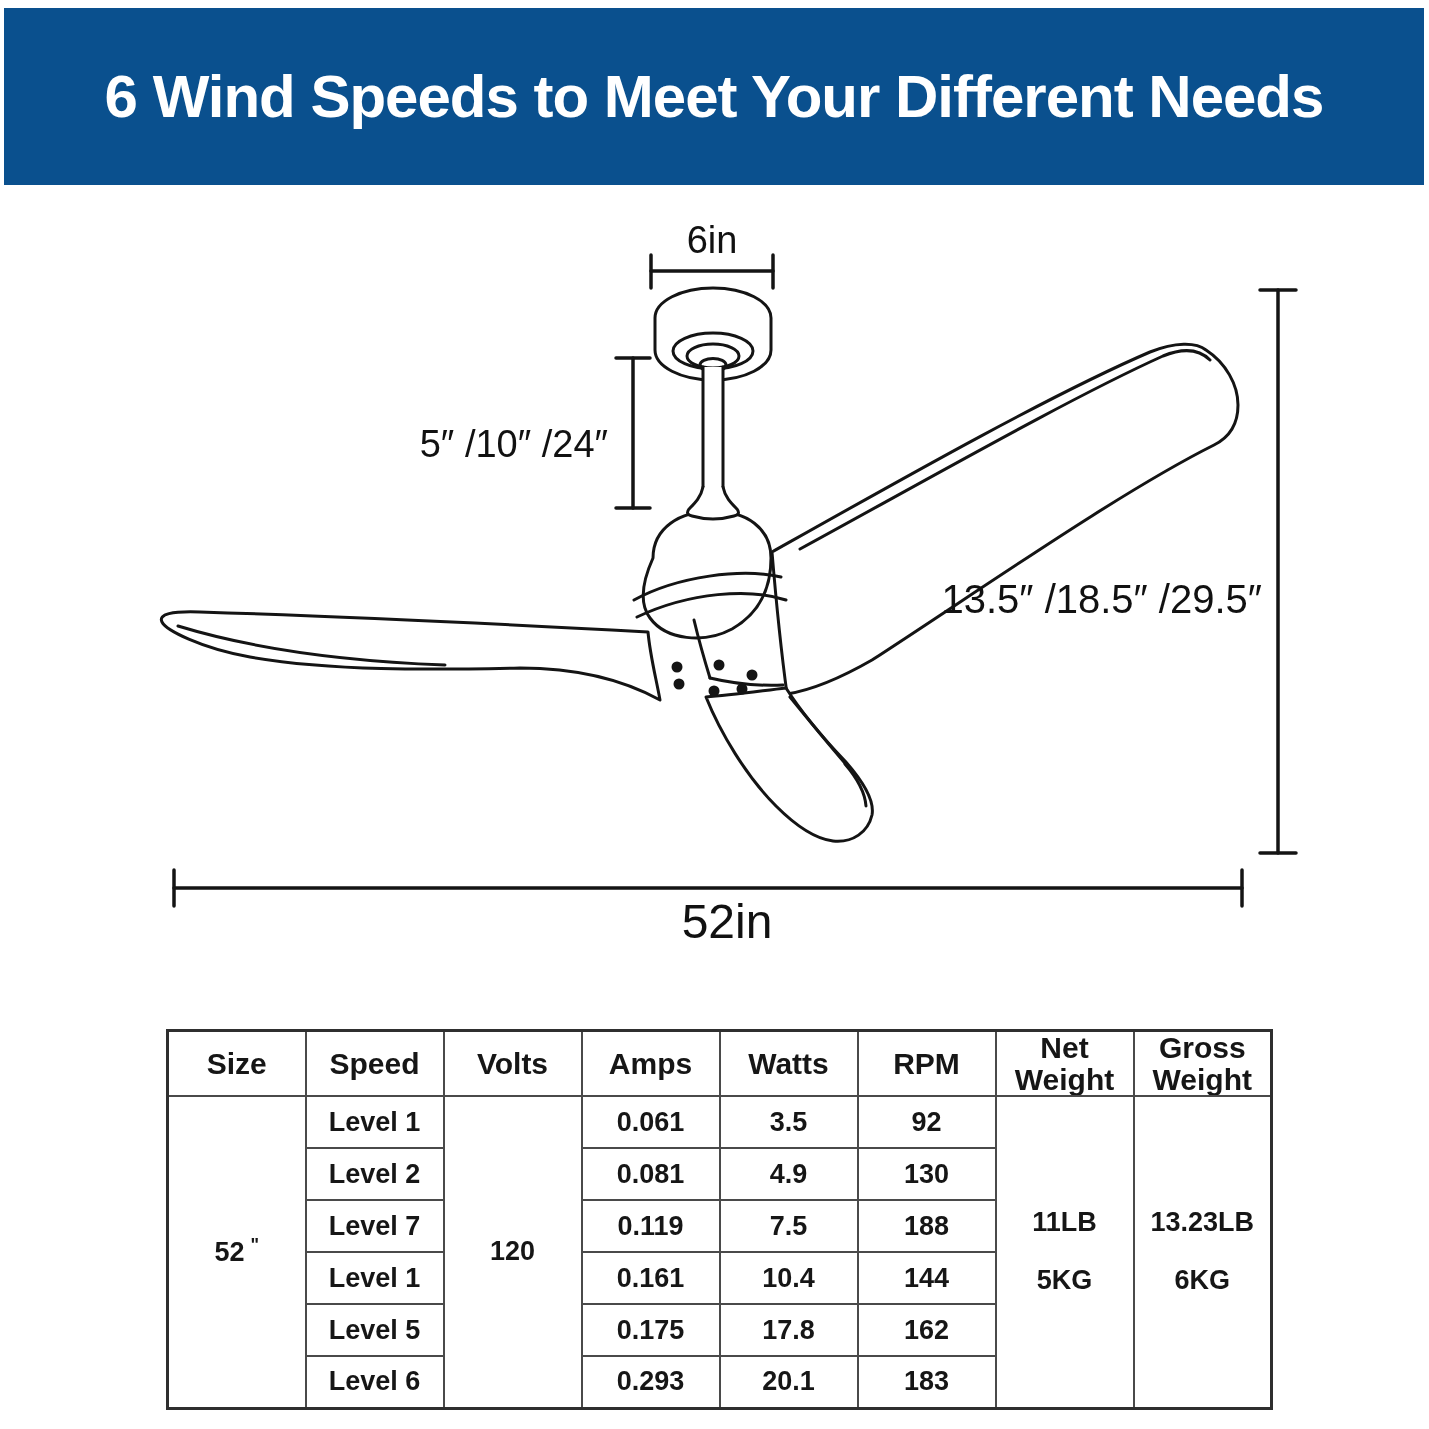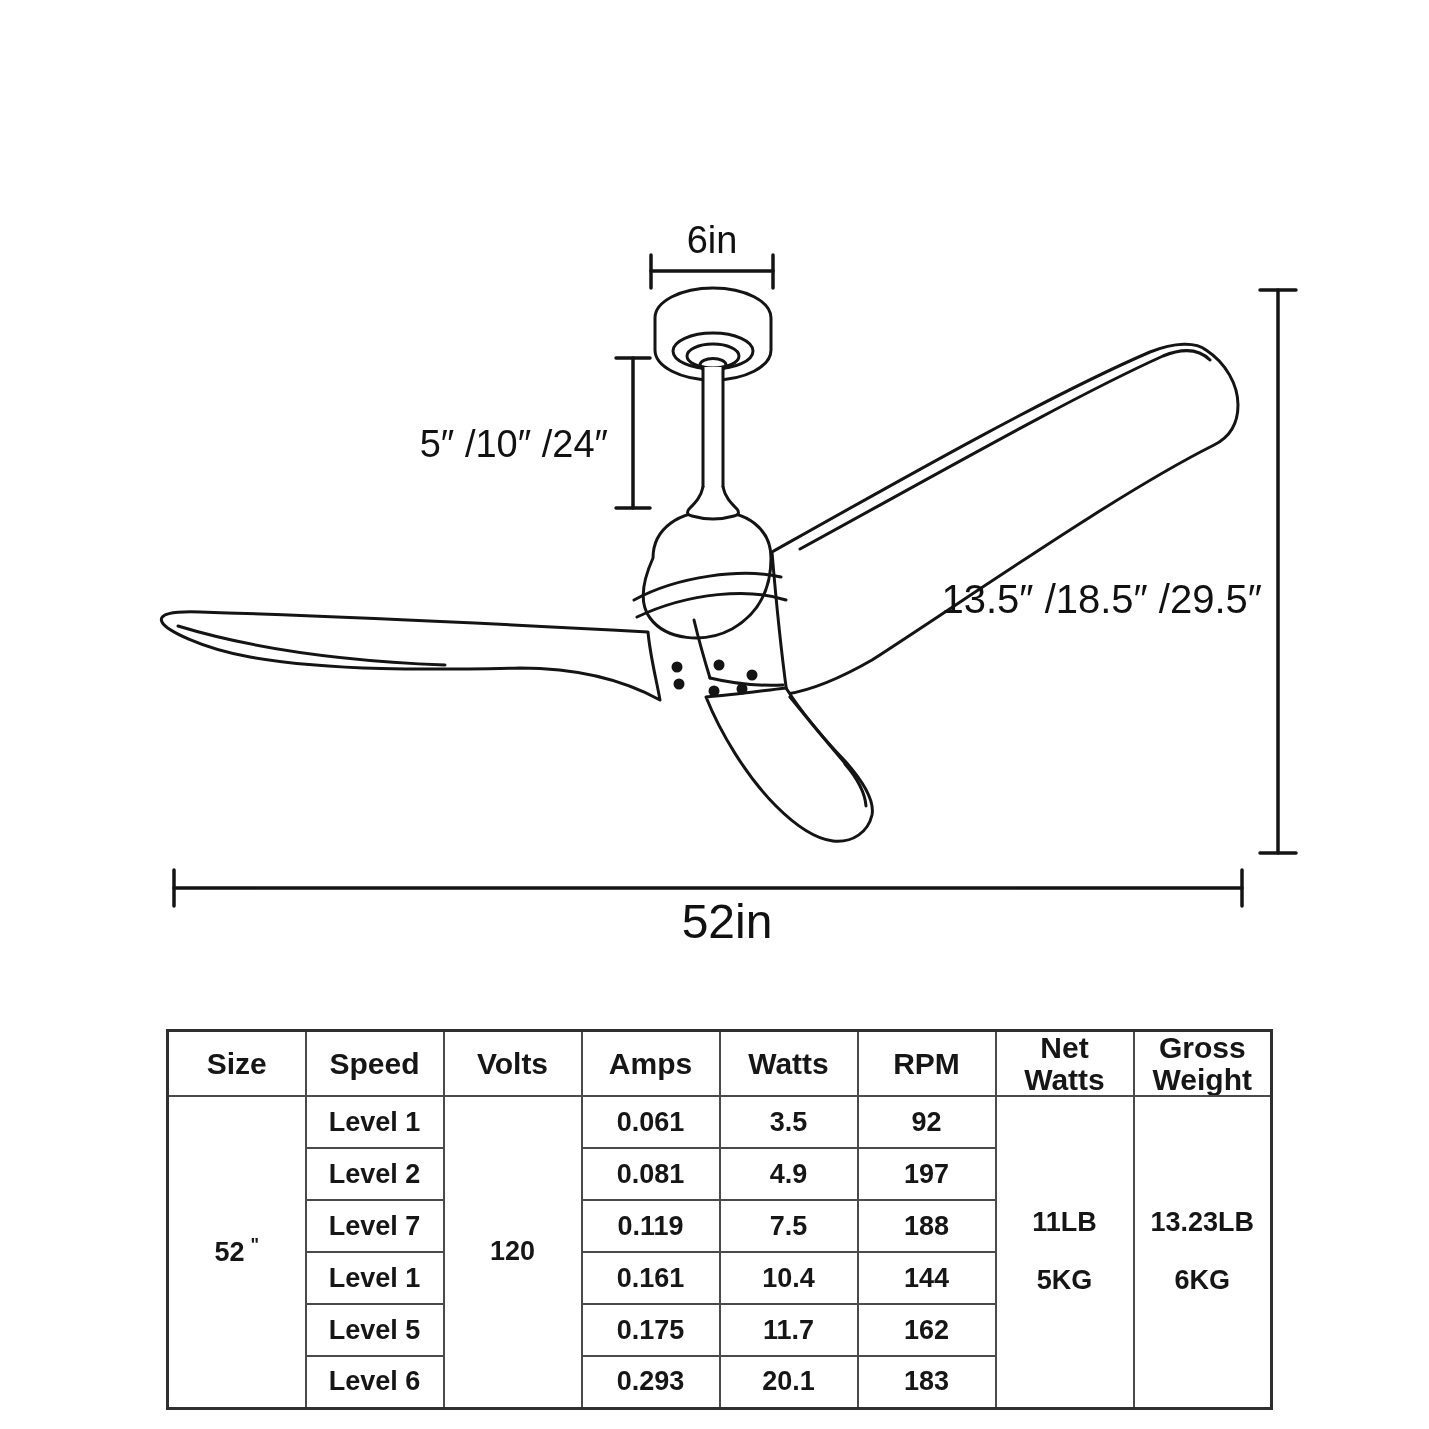--- a/index.html
+++ b/index.html
@@ -37,20 +37,23 @@
   .spec-table td{font-size:27px;font-weight:bold;}
   .unit-sup{vertical-align:super;font-size:18px;margin-left:6px;}
   .wline{display:block;}
   .wline.first{margin-bottom:27px;}
 </style>
 </head>
 <body>
 
 <div class="canvas">
 
+  <div class="banner">
+    <div class="banner-title">6 Wind Speeds to Meet Your Different Needs</div>
+  </div>
 
   <svg class="fan-svg" viewBox="0 0 1429 1429" xmlns="http://www.w3.org/2000/svg" fill="none" stroke="#141414" stroke-width="3" stroke-linecap="round" stroke-linejoin="round">
 
     <g>
       <path fill="#ffffff" d="M772,552
         C900,480 1050,395 1150,352
         C1175,342 1196,342 1206,350
         C1226,363 1238,385 1238,405
         C1238,426 1228,438 1214,445
         C1120,492 980,590 872,660
@@ -167,21 +170,21 @@
         <col style="width:12.5%">
     </colgroup>
     <thead>
       <tr>
         <th>Size</th>
         <th>Speed</th>
         <th>Volts</th>
         <th>Amps</th>
         <th>Watts</th>
         <th>RPM</th>
-        <th>Net Watts</th>
+        <th>Net Weight</th>
         <th>Gross Weight</th>
       </tr>
     </thead>
     <tbody>
       <tr>
         <td rowspan="6"><span>52</span><span class="unit-sup">"</span></td>
         <td>Level 1</td>
         <td rowspan="6">120</td>
         <td>0.061</td>
         <td>3.5</td>
@@ -192,38 +195,38 @@
         </td>
         <td rowspan="6">
           <span class="wline first">13.23LB</span>
           <span class="wline">6KG</span>
         </td>
       </tr>
       <tr>
         <td>Level 2</td>
         <td>0.081</td>
         <td>4.9</td>
-        <td>197</td>
+        <td>130</td>
       </tr>
       <tr>
         <td>Level 7</td>
         <td>0.119</td>
         <td>7.5</td>
         <td>188</td>
       </tr>
       <tr>
         <td>Level 1</td>
         <td>0.161</td>
         <td>10.4</td>
         <td>144</td>
       </tr>
       <tr>
         <td>Level 5</td>
         <td>0.175</td>
-        <td>11.7</td>
+        <td>17.8</td>
         <td>162</td>
       </tr>
       <tr>
         <td>Level 6</td>
         <td>0.293</td>
         <td>20.1</td>
         <td>183</td>
       </tr>
     </tbody>
   </table>

